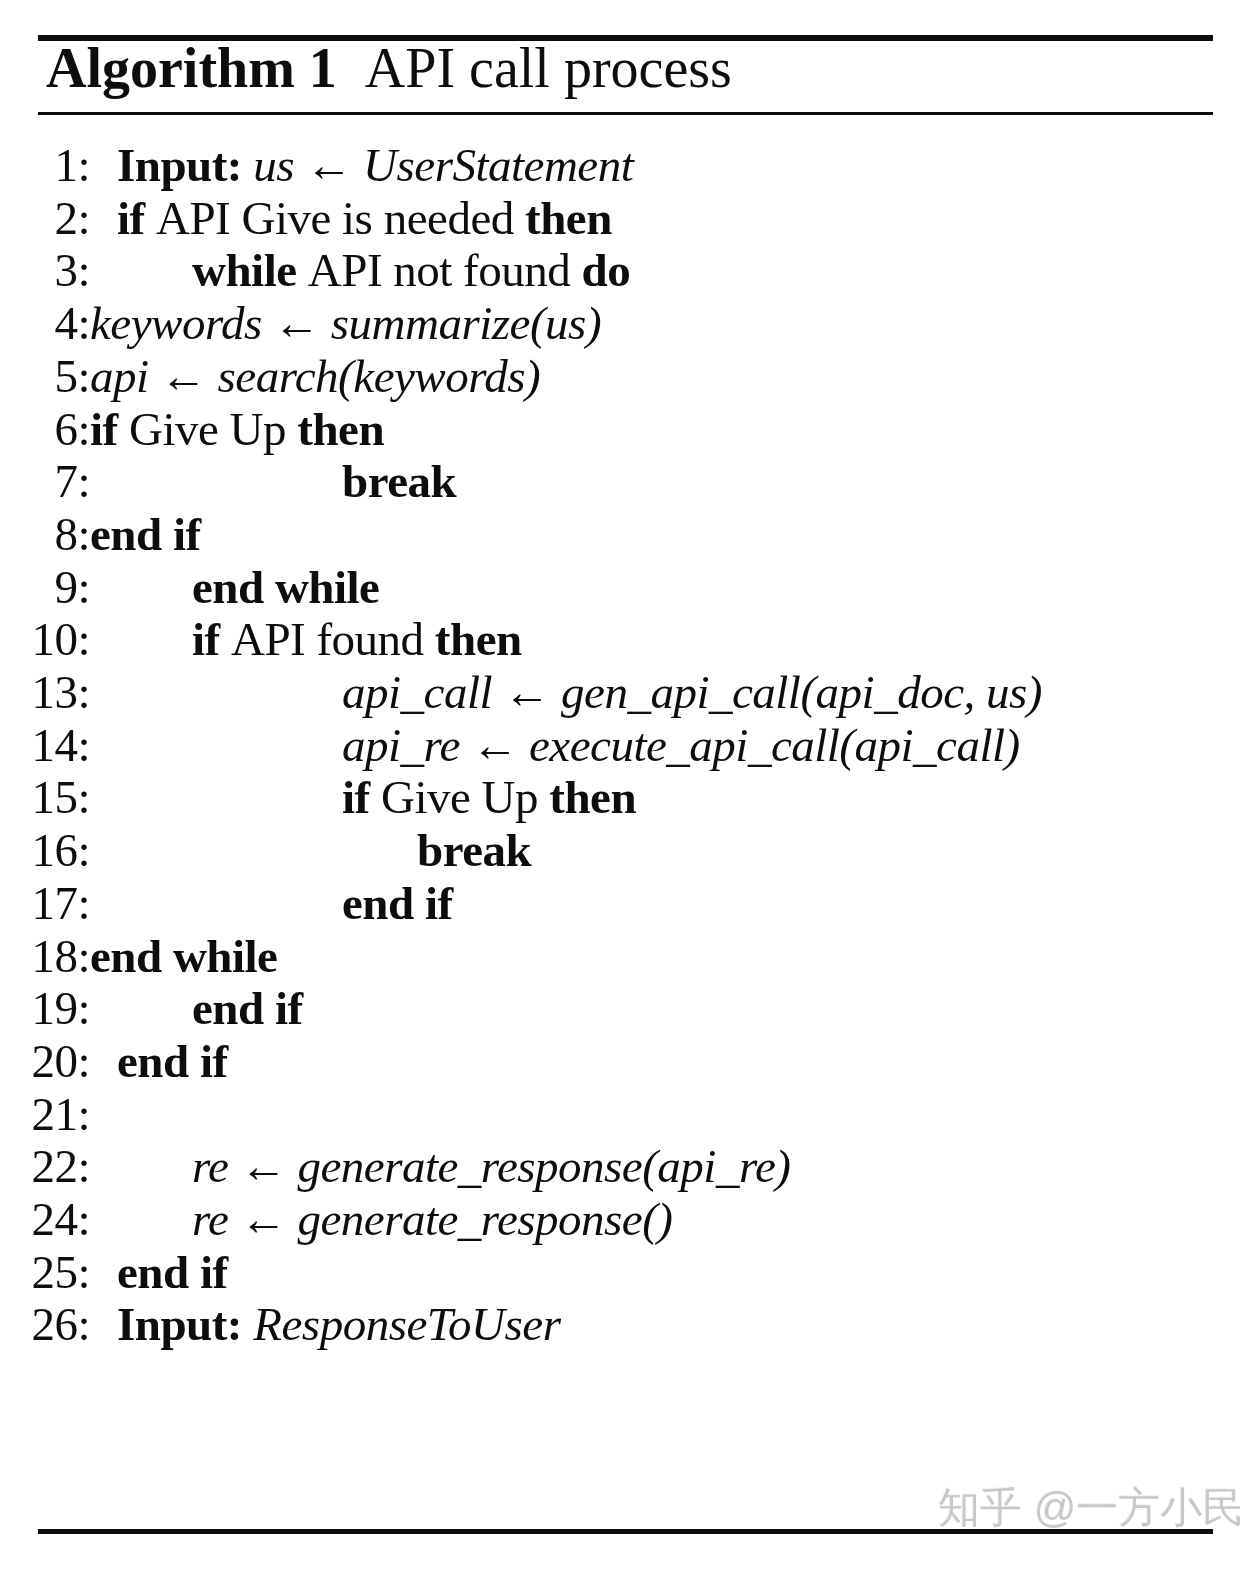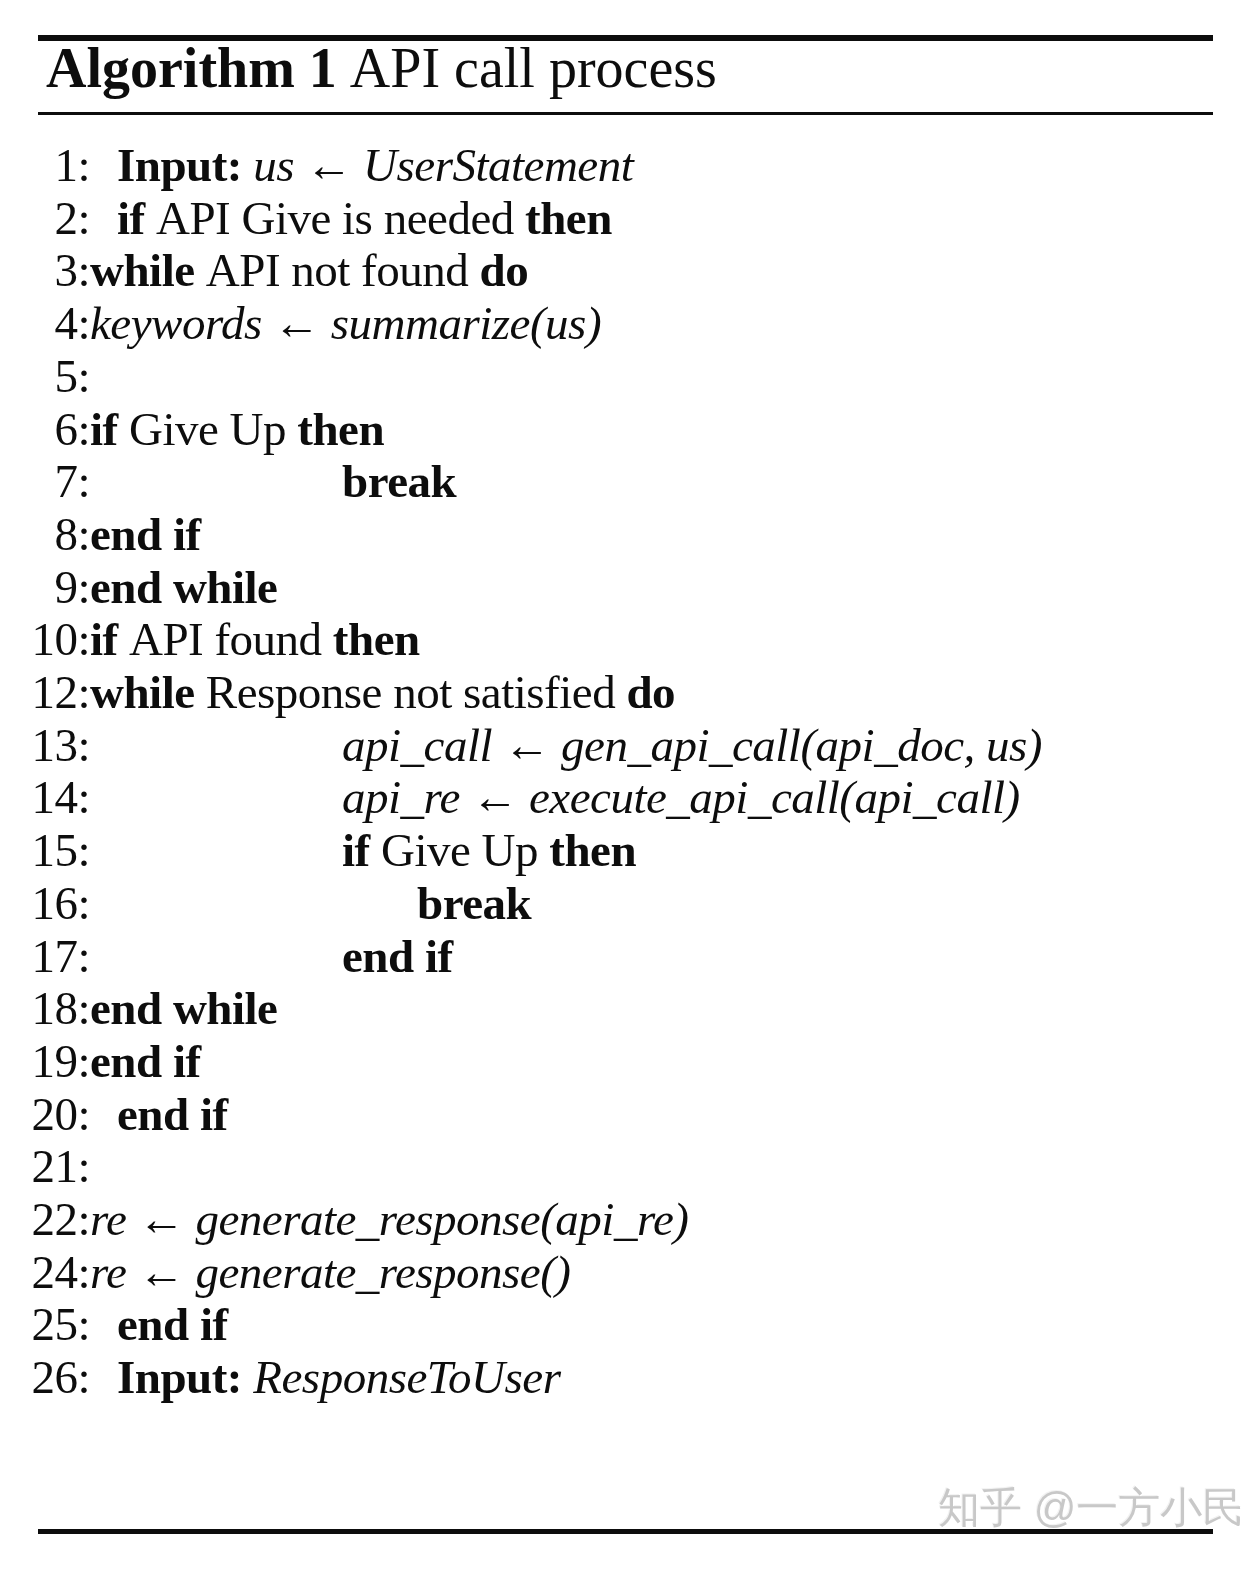--- a/index.html
+++ b/index.html
@@ -29,21 +29,21 @@
   .algo-header {
     position: absolute;
     left: 46px;
     top: 36px;
     line-height: 64px;
     font-size: 56px;
     white-space: nowrap;
   }
   .algo-header .label {
     font-weight: 700;
-    margin-right: 13px;
+    margin-right: 28px;
   }
 
   .code {
     position: absolute;
     left: 0;
     top: 139px;
     width: 1242px;
     font-size: 47px;
     line-height: 52.7px;
     letter-spacing: -0.5px;
@@ -52,21 +52,21 @@
     display: flex;
     align-items: baseline;
     white-space: nowrap;
   }
   .line-number {
     flex: 0 0 90px;
     text-align: right;
   }
   .line-content { display: inline-block; text-align: right; }
   .ind0 { margin-left: 27px; }
-  .ind1 { }
+  .ind1 { margin-left: 102px; }
   .ind2 { }
   .ind3 { margin-left: 252px; }
   .ind4 { margin-left: 327px; }
 
   .seg-kw    { font-weight: 700; }
   .seg-plain { font-weight: 400; }
   .seg-math  { font-style: italic; }
 
   .watermark {
     position: absolute;
@@ -105,44 +105,41 @@
       <div class="code-line">
         <span class="line-number">3:</span>
         <span class="line-content ind1"><span class="seg-kw">while </span><span class="seg-plain">API not found </span><span class="seg-kw">do</span></span>
       </div>
       <div class="code-line">
         <span class="line-number">4:</span>
         <span class="line-content ind2"><span class="seg-math">keywords ← summarize(us)</span></span>
       </div>
       <div class="code-line">
         <span class="line-number">5:</span>
+        <span class="line-content ind2"><span class="seg-math">api ← search(keywords)</span></span>
       </div>
       <div class="code-line">
         <span class="line-number">6:</span>
         <span class="line-content ind2"><span class="seg-kw">if </span><span class="seg-plain">Give Up </span><span class="seg-kw">then</span></span>
       </div>
       <div class="code-line">
         <span class="line-number">7:</span>
         <span class="line-content ind3"><span class="seg-kw">break</span></span>
       </div>
       <div class="code-line">
         <span class="line-number">8:</span>
         <span class="line-content ind2"><span class="seg-kw">end if</span></span>
       </div>
       <div class="code-line">
         <span class="line-number">9:</span>
         <span class="line-content ind1"><span class="seg-kw">end while</span></span>
       </div>
       <div class="code-line">
         <span class="line-number">10:</span>
         <span class="line-content ind1"><span class="seg-kw">if </span><span class="seg-plain">API found </span><span class="seg-kw">then</span></span>
-      </div>
-      <div class="code-line">
-        <span class="line-number">12:</span>
-        <span class="line-content ind2"><span class="seg-kw">while </span><span class="seg-plain">Response not satisfied </span><span class="seg-kw">do</span></span>
       </div>
       <div class="code-line">
         <span class="line-number">13:</span>
         <span class="line-content ind3"><span class="seg-math">api_call ← gen_api_call(api_doc, us)</span></span>
       </div>
       <div class="code-line">
         <span class="line-number">14:</span>
         <span class="line-content ind3"><span class="seg-math">api_re ← execute_api_call(api_call)</span></span>
       </div>
       <div class="code-line">

